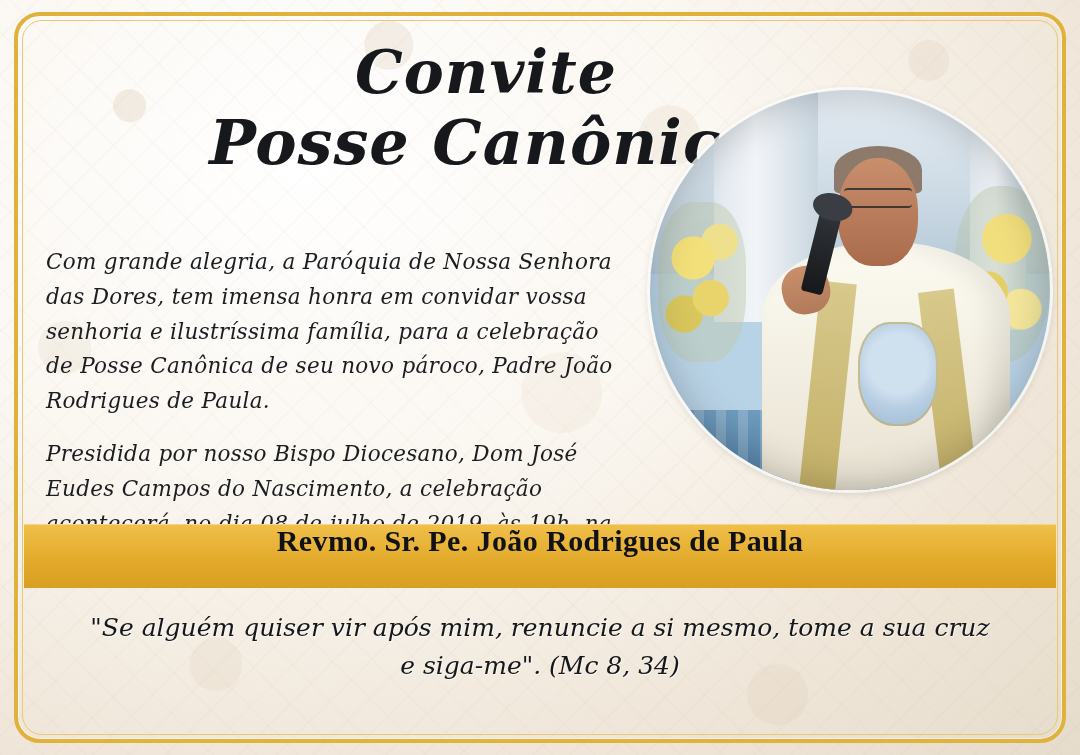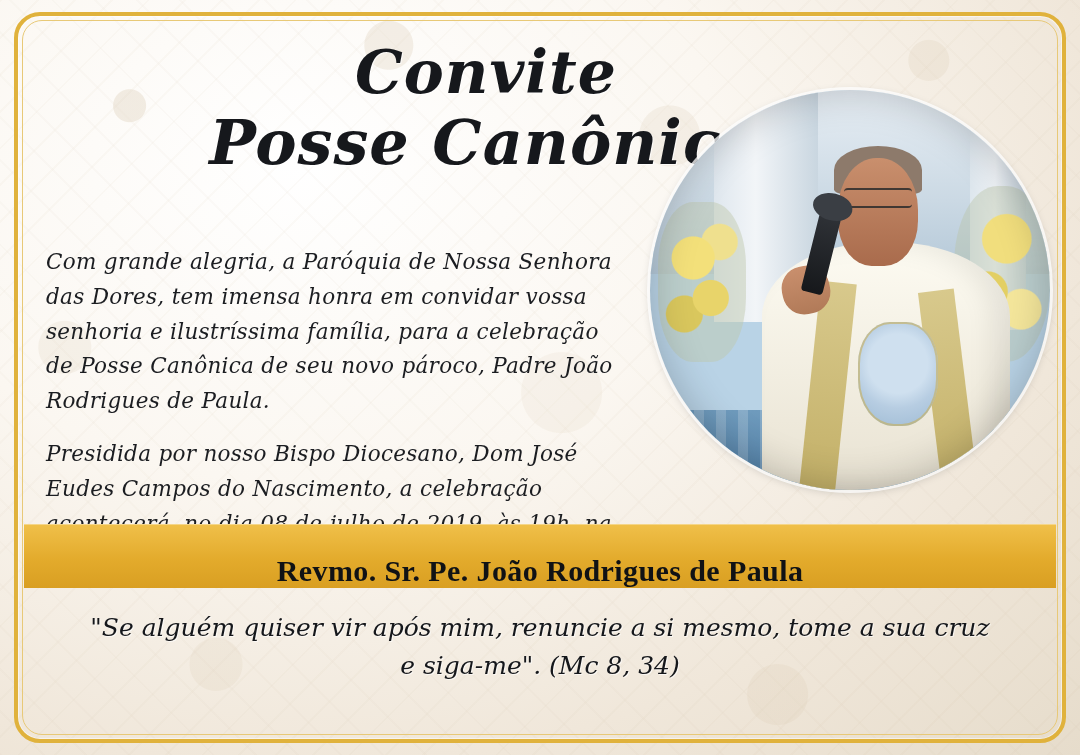--- a/index.html
+++ b/index.html
@@ -240,21 +240,21 @@
 
   
   .name-band {
     position: absolute;
     left: -2px;
     right: -2px;
     top: 500px;
     height: 64px;
     background: linear-gradient(#f0c04a, #e3ab2c 55%, #d99f22);
     display: flex;
-    align-items: flex-end;
+    align-items: flex-start;
     justify-content: center;
     box-shadow: 0 1px 0 rgba(255,255,255,.35) inset;
   }
   .name-text {
     font-family: "Liberation Serif", serif;
     font-weight: 700;
     font-size: 30px;
     color: #101215;
     letter-spacing: .4px;
     white-space: nowrap;

